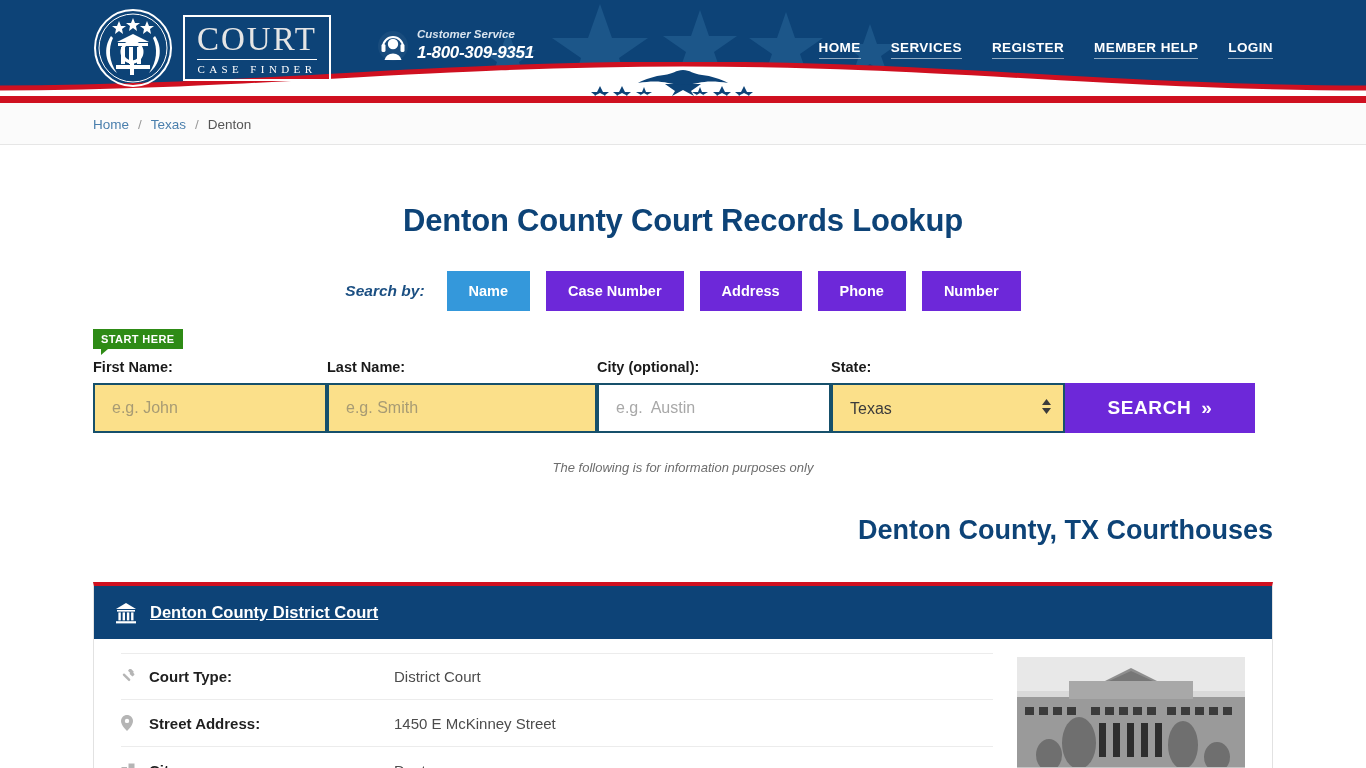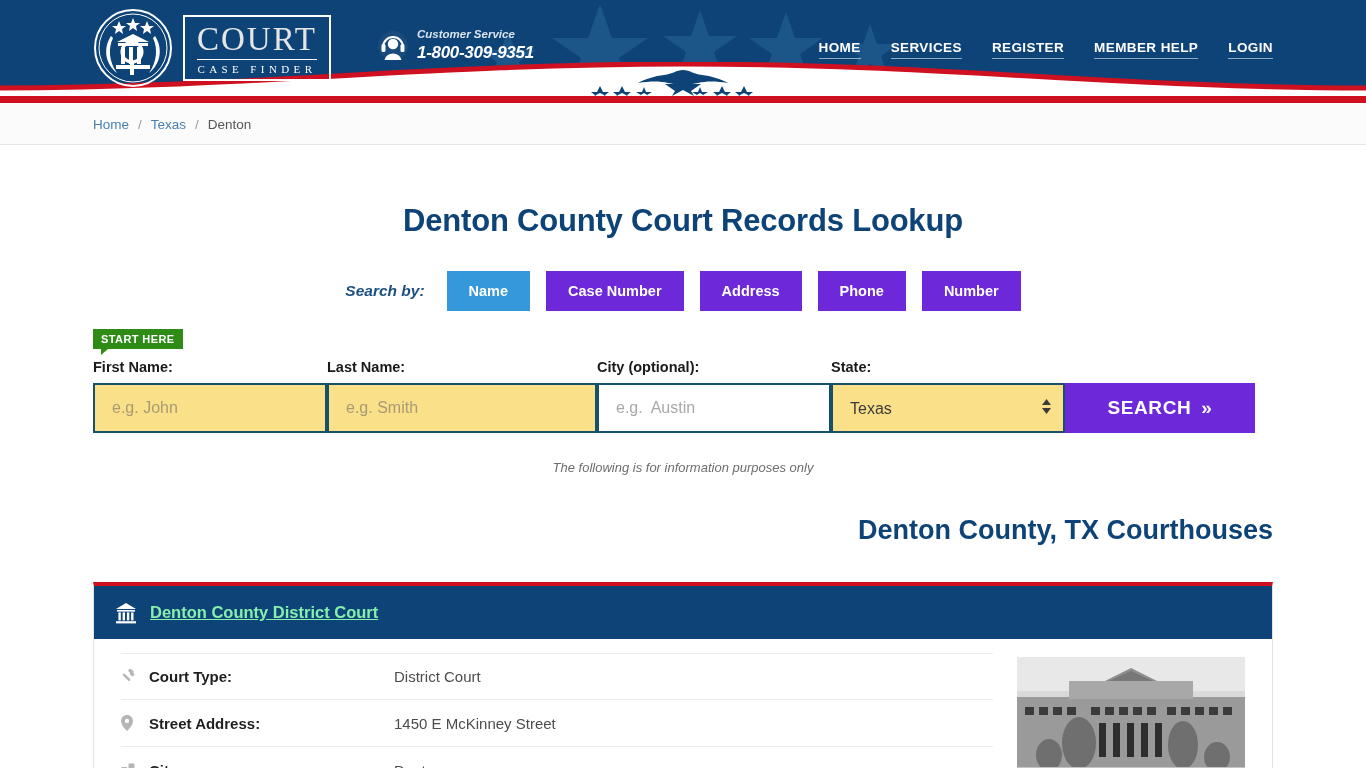--- a/index.html
+++ b/index.html
@@ -297,21 +297,21 @@
   .card-head {
     background: #0d4377;
     height: 53px;
     display: flex;
     align-items: center;
     gap: 13px;
     padding: 0 21px;
   }
   .bank-icon { width: 22px; height: 22px; display: block; }
   .card-head a {
-    color: #86efac;
+    color: #ffffff;
     font-size: 16.5px;
     font-weight: bold;
     text-decoration: underline;
     cursor: pointer;
   }
   .card-body {
     display: flex;
     padding: 14px 27px 0 27px;
   }
   .rows { flex: 1; padding-right: 24px; }

